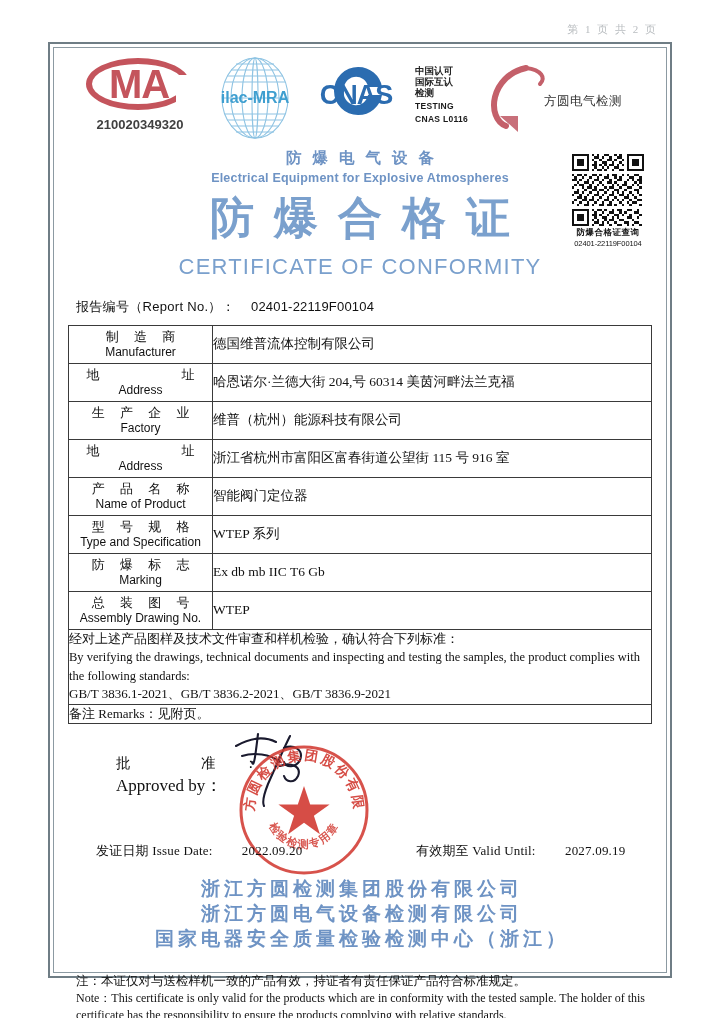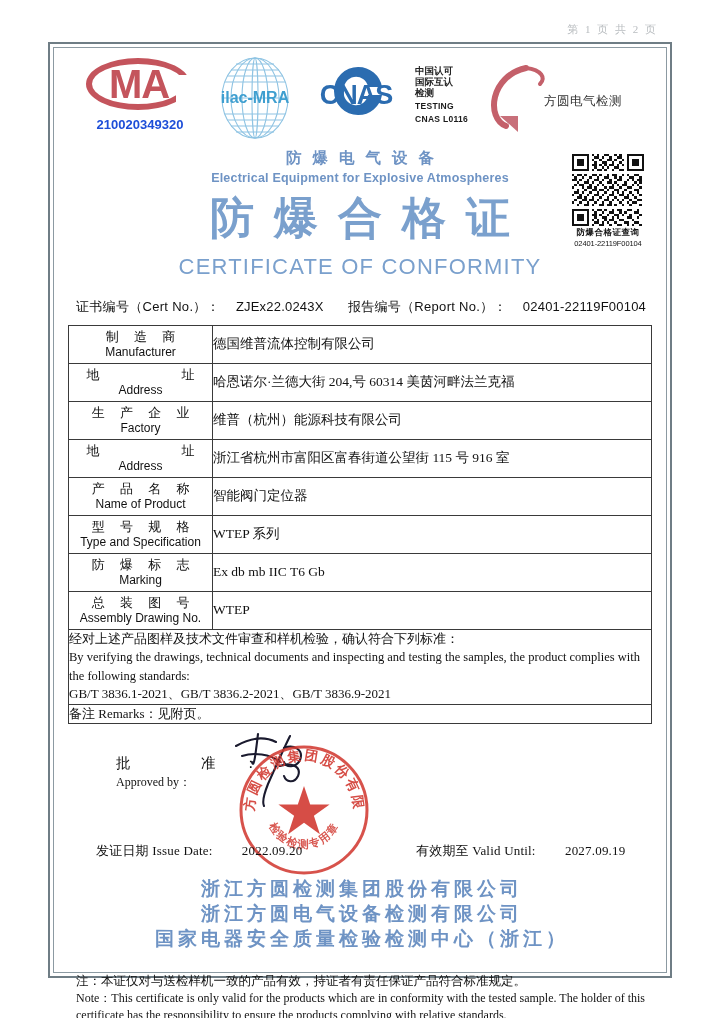--- a/index.html
+++ b/index.html
@@ -94,21 +94,21 @@
     letter-spacing: -1px;
     line-height: 1;
     position: relative;
     z-index: 2;
     margin-left: 2px;
   }
   .cma-num {
     font-family: "Liberation Sans", sans-serif;
     font-weight: bold;
     font-size: 13px;
-    color: #1d4ed8;
+    color: #404040;
     margin-top: 7px;
     letter-spacing: 0px;
   }
 
   
   .logo-ilac { left: 140px; top: 2px; width: 94px; height: 84px; }
 
   
   .logo-cnas { left: 236px; top: 10px; }
   .cnas-wrap { display: flex; align-items: flex-start; }
@@ -279,21 +279,21 @@
     margin-top: 30px;
     height: 70px;
     padding-left: 48px;
   }
   .appr-cn {
     font-size: 14.5px;
     letter-spacing: 28px;
     color: #111;
   }
   .appr-en {
-    font-size: 12px;
+    font-size: 17px;
     color: #111;
     margin-top: 1px;
   }
   .signature {
     position: absolute;
     left: 160px;
     top: -22px;
     width: 110px;
     height: 78px;
   }
@@ -640,24 +640,20 @@
                 <rect x="24" y="28" width="1" height="1"></rect>
               <rect x="27" y="28" width="1" height="1"></rect>
             </g>
           </svg>
           <div class="qr-cn">防爆合格证查询</div>
           <div class="qr-code-txt">02401-22119F00104</div>
         </div>
       </div>
 
       <div class="num-row">
-        <div class="num-cell first">
-          <span class="num-label">证书编号（Cert No.）：</span>
-          <span class="num-value">ZJEx22.0243X</span>
-        </div>
         <div class="num-cell">
           <span class="num-label">报告编号（Report No.）：</span>
           <span class="num-value">02401-22119F00104</span>
         </div>
       </div>
 
       <table class="cert-table">
         <colgroup>
             <col class="col-label">
             <col>

